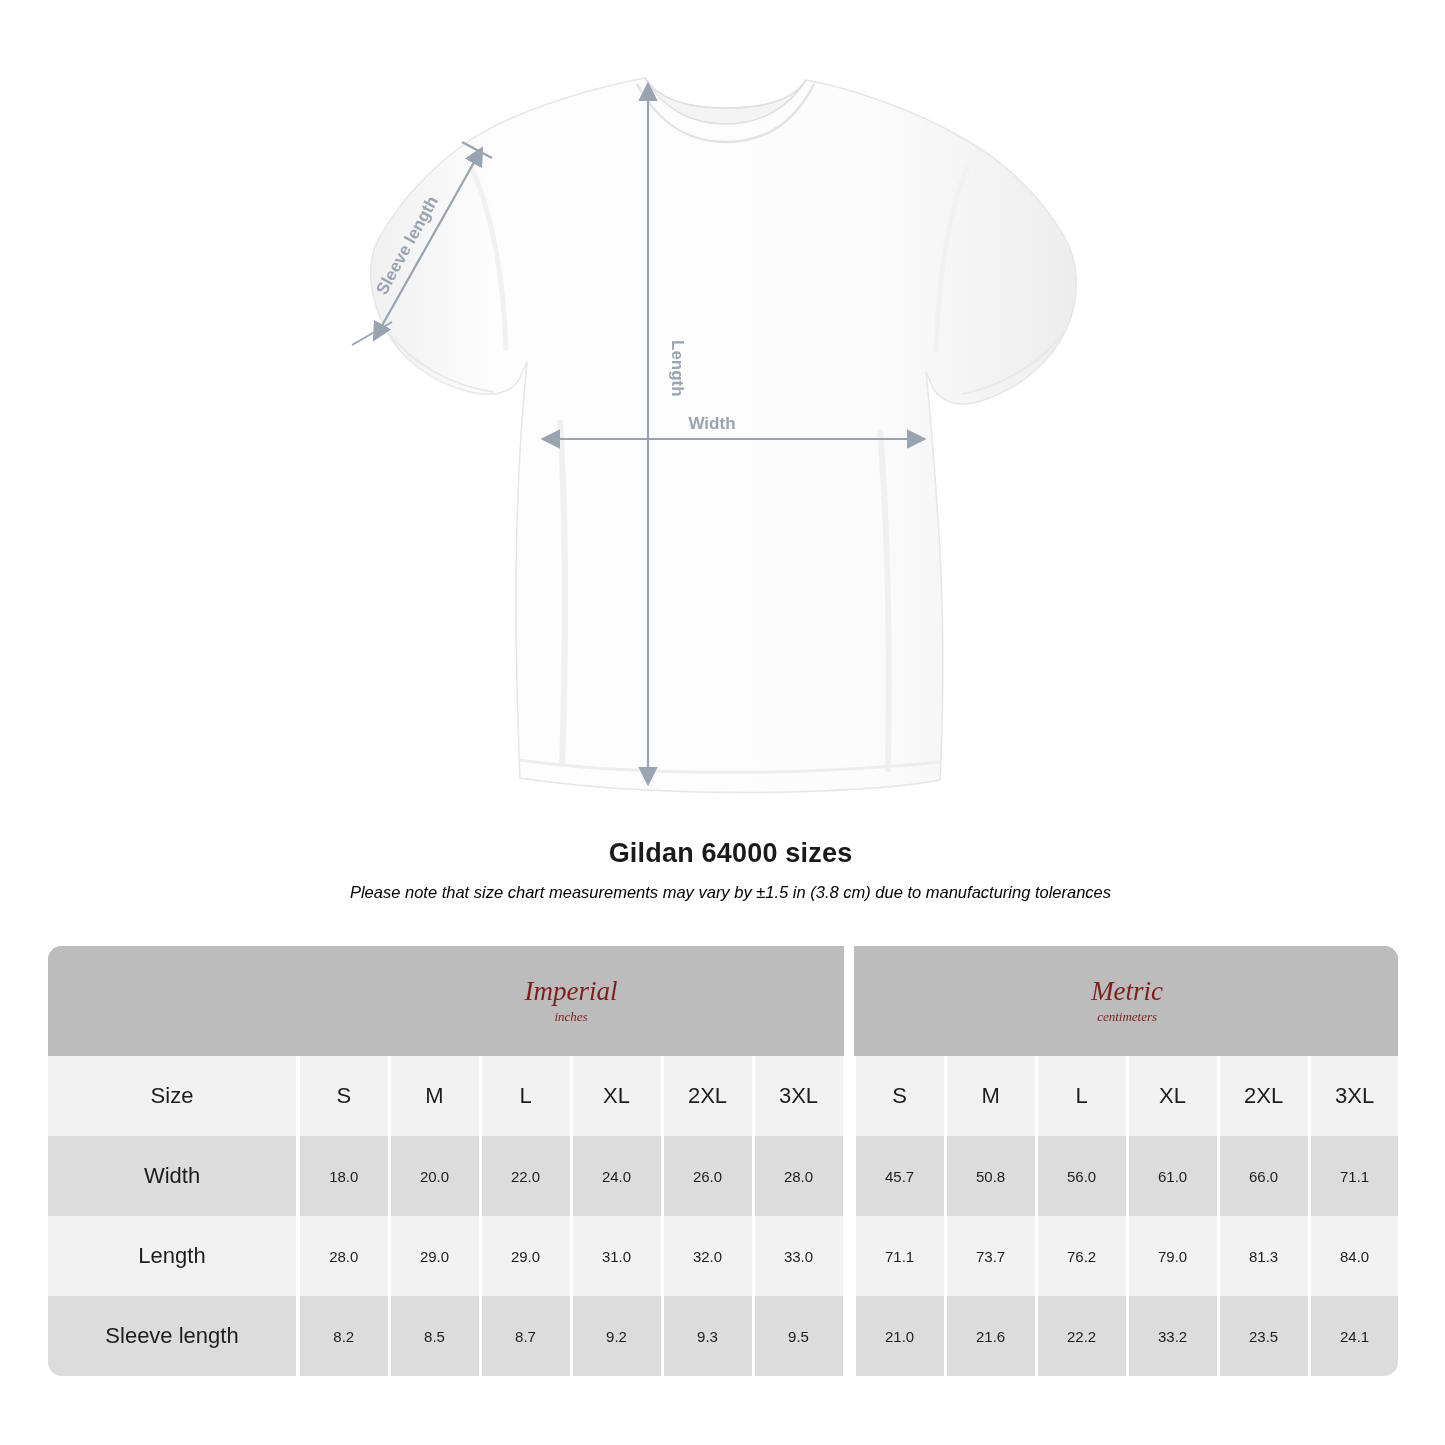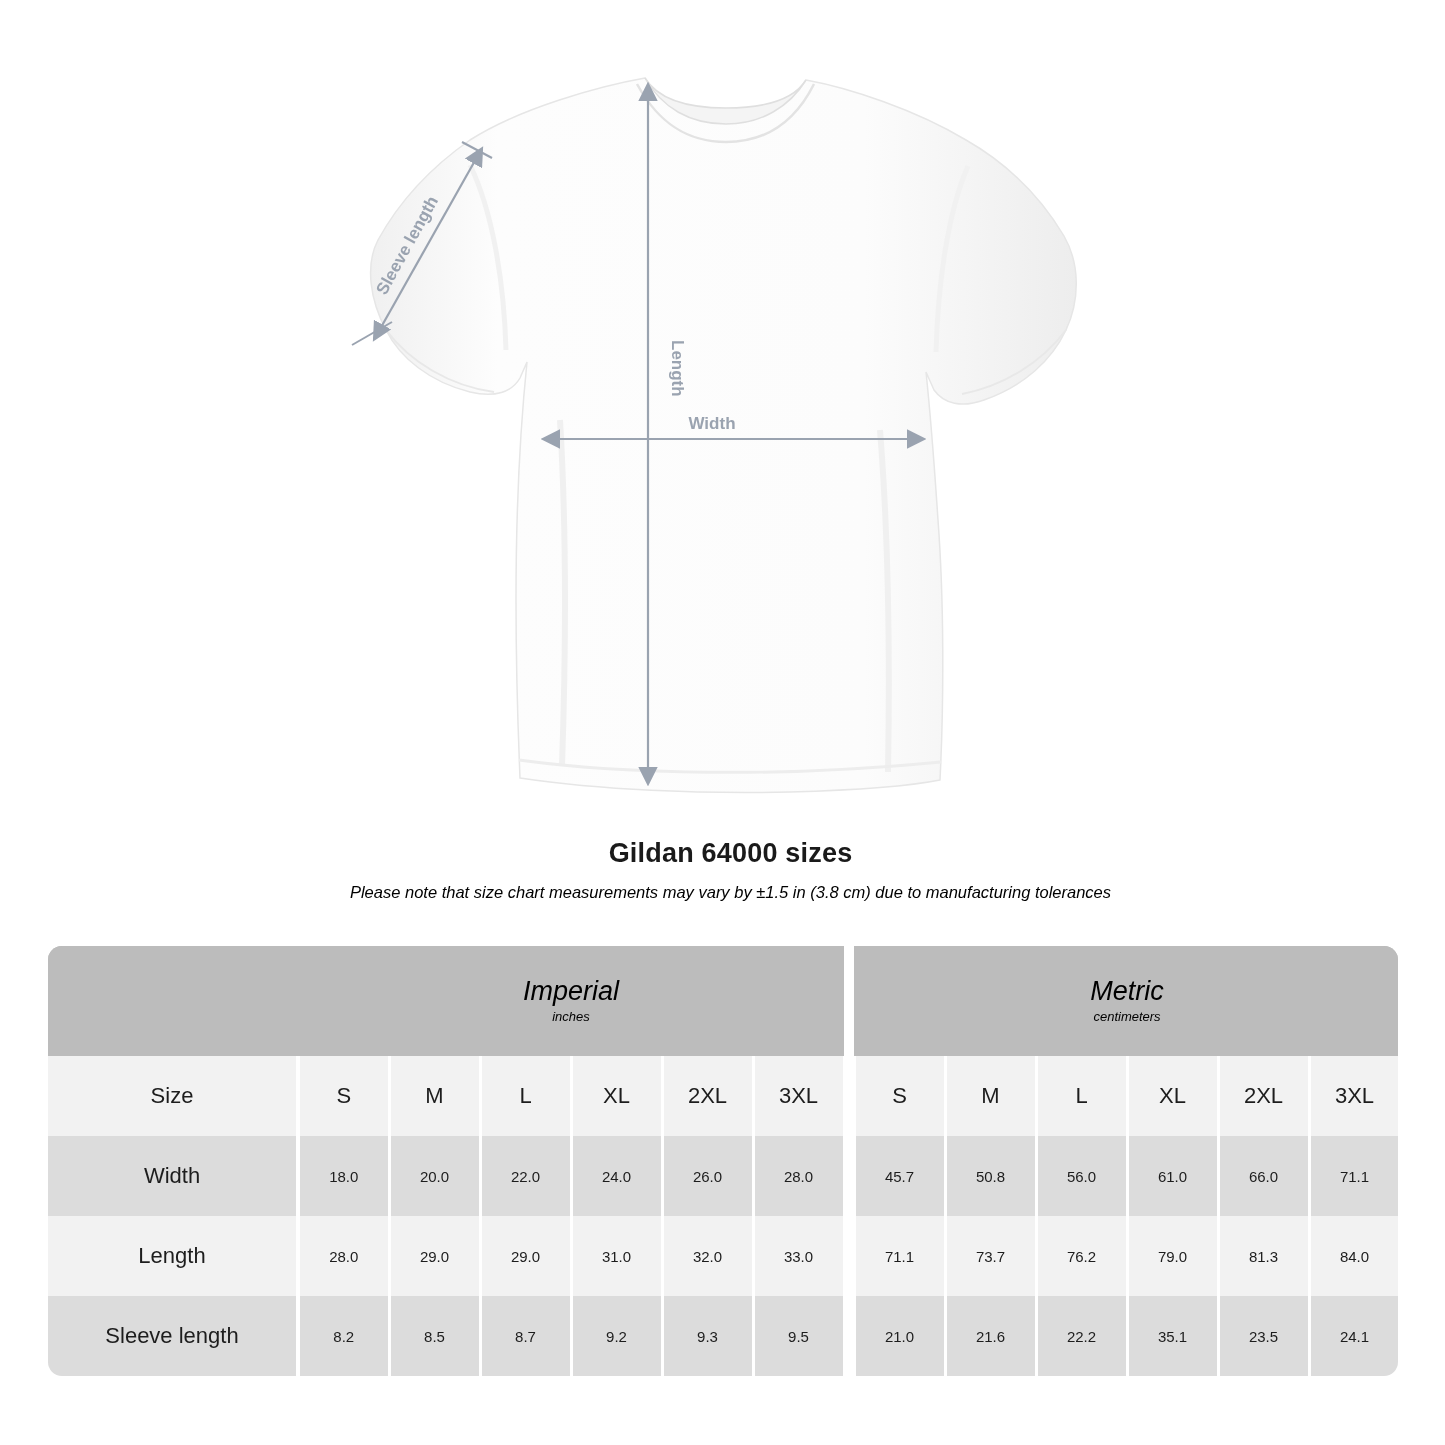--- a/index.html
+++ b/index.html
@@ -67,21 +67,22 @@
     margin: 0;
     text-align: center;
     vertical-align: middle;
     font-weight: normal;
   }
 
   
   .sys-head {
     background: #bcbcbc;
     height: 110px;
-    color: #000000;
+    color: #7f1d1d;
+    font-family: Liberation Serif, serif;
   }
   .sys-head .sys-name {
     font-size: 27px;
     font-style: italic;
     line-height: 1.15;
   }
   .sys-head .sys-unit {
     font-size: 13px;
     font-style: italic;
     line-height: 1.5;
@@ -306,19 +307,19 @@
         <td class="val">8.2</td>
         <td class="val">8.5</td>
         <td class="val">8.7</td>
         <td class="val">9.2</td>
         <td class="val">9.3</td>
         <td class="val">9.5</td>
         <td class="gap-col"></td>
         <td class="val">21.0</td>
         <td class="val">21.6</td>
         <td class="val">22.2</td>
-        <td class="val">35.1</td>
+        <td class="val">33.2</td>
         <td class="val">23.5</td>
         <td class="val">24.1</td>
       </tr>
     </tbody>
   </table>
 </div>
 
 </body></html>

